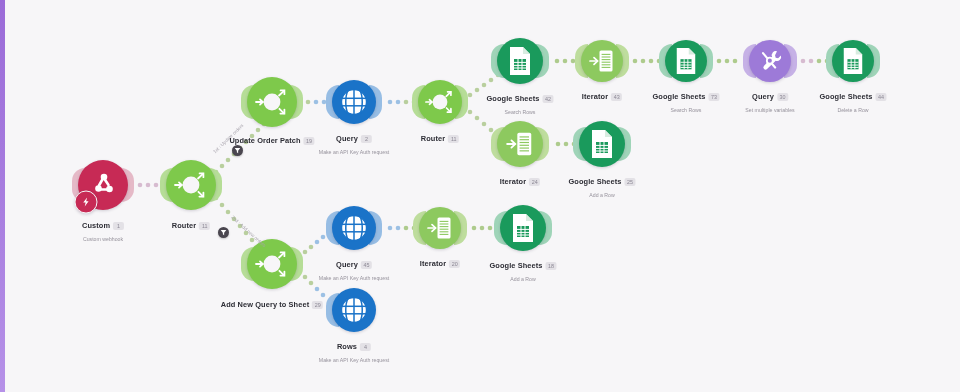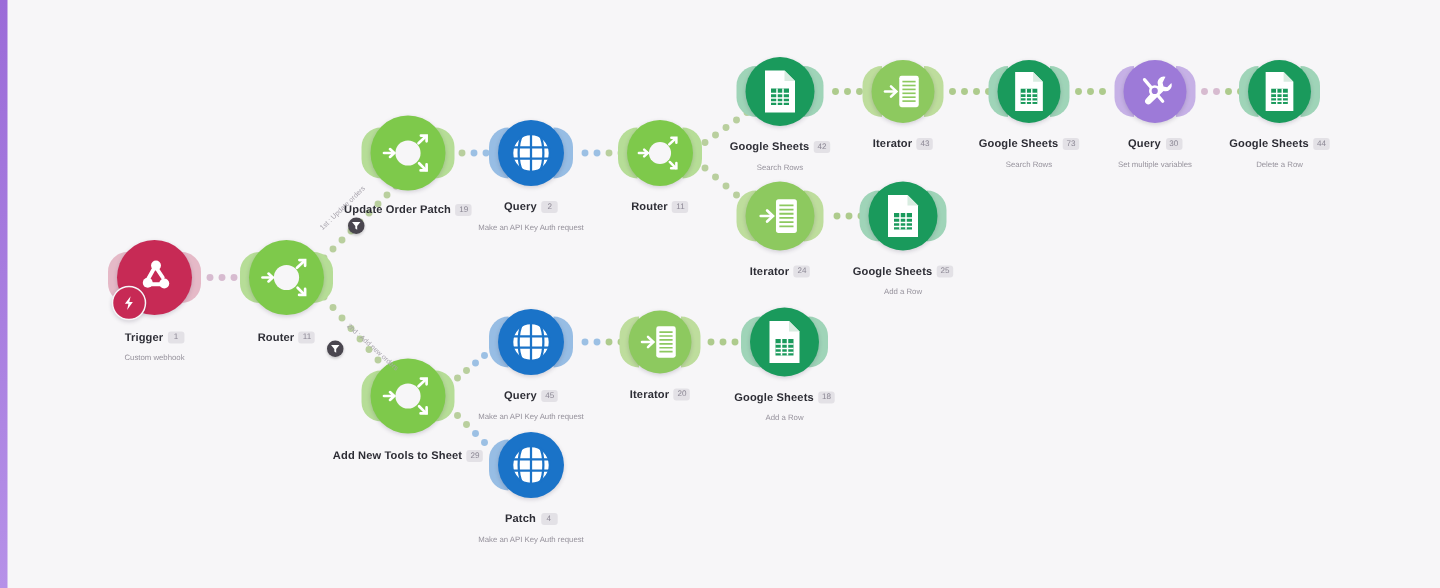--- a/index.html
+++ b/index.html
@@ -264,21 +264,21 @@
       </span>
     </div>
     <div class="bubble" style="width:21px;height:21px;background:#c72a55;border:1.6px solid #f7f6f8;left:calc(50% - 17px);top:calc(50% + 17px);">
       <span>
         <svg width="11" height="11" viewBox="0 0 12 12">
           <path d="M7.2 1 L3 6.6 L5.6 6.6 L4.6 11 L8.8 5.2 L6.2 5.2 Z" fill="#ffffff"></path>
         </svg>
       </span>
     </div>
     <div class="label" style="top:31px;">
-      <span class="title">Trigger</span><span class="badge">1</span>
+      <span class="title">Custom</span><span class="badge">1</span>
       <div class="sub">Custom webhook</div>
     </div>
   </div>
 
   <div class="node" style="left:191px;top:185px;">
     <div class="flap left" style="left:-31px;background:#b6dd97;"></div>
     <div class="flap right" style="left:18px;background:#b6dd97;"></div>
     <div class="bubble" style="width:50px;height:50px;background:#7ec94b;">
       <svg width="50" height="50" viewBox="0 0 50 50">
         <circle cx="25" cy="25" r="8.4" fill="#f7f6f8"></circle>
@@ -532,21 +532,21 @@
           <path d="M9 25 H15.5"></path>
             <path d="M13 22.4 L15.8 25 L13 27.6"></path>
           <path d="M32 18.5 L37 13.8"></path>
             <path d="M33.6 13.4 L37.4 13.4 L37.4 17.2"></path>
           <path d="M32.4 31.8 L37 36.4"></path>
             <path d="M37.4 32.6 L37.4 36.6 L33.4 36.6"></path>
         </g>
       </svg>
     </div>
     <div class="label" style="top:31px;">
-      <span class="title">Add New Tools to Sheet</span><span class="badge">29</span>
+      <span class="title">Add New Query to Sheet</span><span class="badge">29</span>
     </div>
   </div>
 
   <div class="node" style="left:354px;top:228px;">
     <div class="flap left" style="left:-28px;background:#97bde4;"></div>
     <div class="flap right" style="left:15px;background:#97bde4;"></div>
     <div class="bubble" style="width:44px;height:44px;background:#1a73c8;">
       <svg width="30" height="30" viewBox="0 0 30 30">
         <circle cx="15" cy="15" r="12.5" fill="#ffffff"></circle>
         <circle cx="15" cy="15" r="12.5" fill="none" stroke="#1a73c8" stroke-width="1.4"></circle>
@@ -622,21 +622,21 @@
         <g stroke="#1a73c8" stroke-width="1.5" fill="none">
           <path d="M2.6 11.3 H27.4"></path>
           <path d="M2.6 18.8 H27.4"></path>
           <path d="M15 2.6 V27.4"></path>
           <path d="M9 3.3 C6 9 6 21 9 26.7"></path>
           <path d="M21 3.3 C24 9 24 21 21 26.7"></path>
         </g>
       </svg>
     </div>
     <div class="label" style="top:27px;">
-      <span class="title">Patch</span><span class="badge">4</span>
+      <span class="title">Rows</span><span class="badge">4</span>
       <div class="sub">Make an API Key Auth request</div>
     </div>
   </div>
 
   <div class="routelabel" style="left:214px;top:150px;transform:rotate(-44deg);">1st : Update orders</div>
   <div class="routelabel" style="left:232px;top:214px;transform:rotate(42deg);">2nd : Add new orders</div>
 
   <div class="filter-chip" style="left:232px;top:145px;">
     <svg width="7" height="7" viewBox="0 0 10 10">
       <path d="M1 1.4 H9 L5.9 5.2 V8.8 L4.1 7.6 V5.2 Z" fill="#ffffff"></path>

